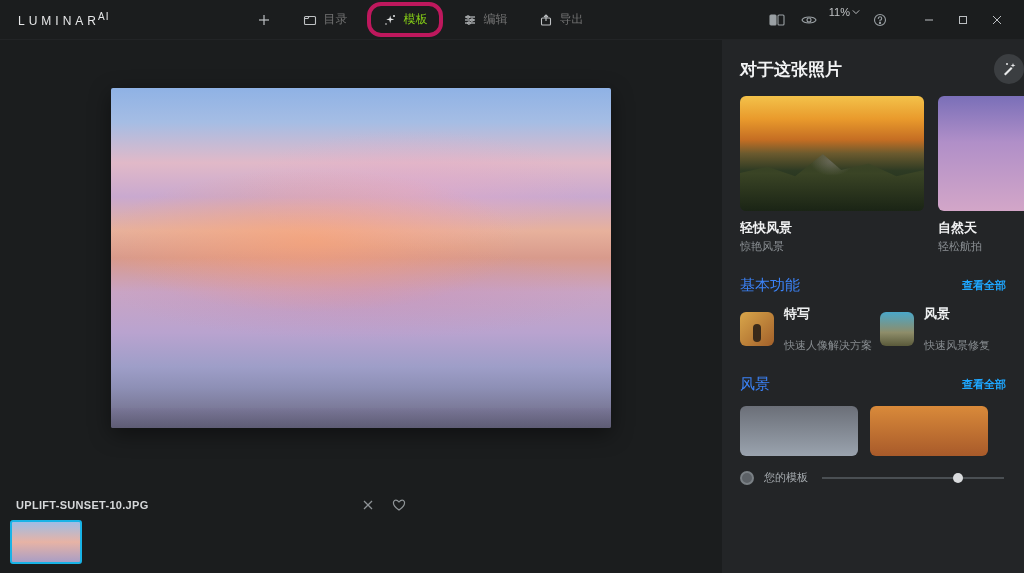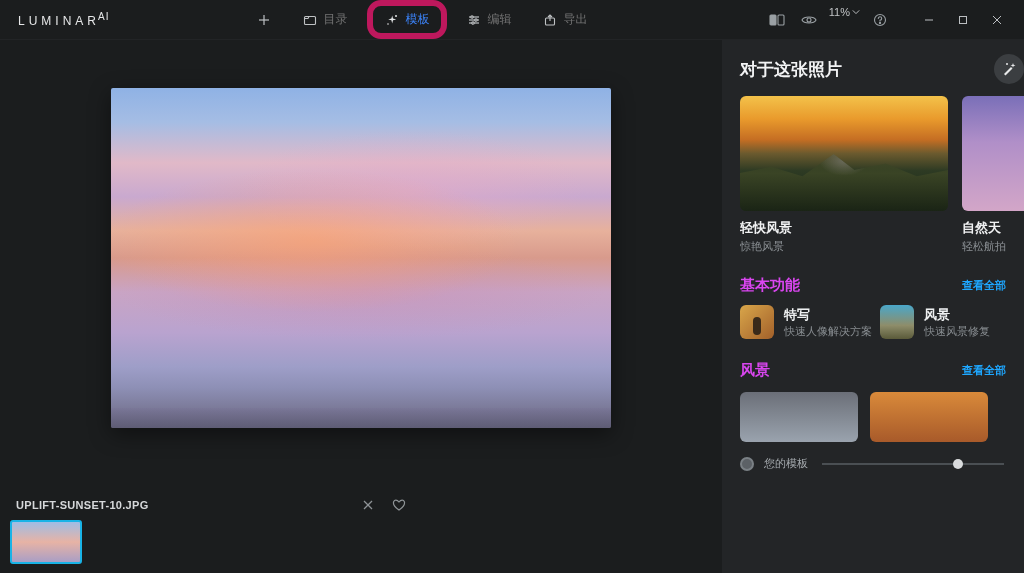--- a/index.html
+++ b/index.html
@@ -28,22 +28,22 @@
   .logo sup { font-size: 10px; letter-spacing: 1px; margin-left: -2px; }
   .top-spacer-1 { flex: 0 0 120px; }
   .top-btn {
     display: flex; align-items: center; gap: 6px;
     padding: 5px 12px;
     border-radius: 14px;
     color: #737373; font-size: 12px;
     cursor: pointer;
   }
   .top-btn.active {
-    border: 6px solid #be185d;
-    color: #3b82f6;
+    border: 4px solid #be185d;
+    color: #84cc16;
   }
   .top-icn { width: 14px; height: 14px; display: inline-flex; align-items: center; justify-content: center; }
   .top-spacer-2 { flex: 1; }
   .right-icn {
     width: 28px; height: 28px;
     display: flex; align-items: center; justify-content: center;
     color: #9aa0a4; cursor: pointer; font-size: 13px;
   }
   .right-group { display: flex; align-items: flex-start; gap: 4px; }
   .zoom { font-size: 11px; color: #c0c3c5; display: flex; align-items: center; gap: 2px; padding: 0 2px; cursor: pointer;}
@@ -132,21 +132,21 @@
   }
   .star-btn {
     position: absolute; top: 56px; right: 14px;
     color: #9aa0a4; cursor: pointer;
   }
 
   .preset-row {
     display: flex; gap: 14px; margin-top: 12px;
     overflow: hidden;
   }
-  .preset-card { width: 208px; flex: 0 0 auto; cursor: pointer; }
+  .preset-card { width: 184px; flex: 0 0 auto; cursor: pointer; }
   .preset-img {
     width: 100%; height: 115px; border-radius: 6px;
     background: #333; position: relative; overflow: hidden;
   }
   .preset-img.mountain {
     background:
       linear-gradient(to bottom, #f3c24a 0%, #e99a2c 20%, #c56e23 38%, #6b5a2e 50%, #2d3a23 65%, #1c2817 100%);
   }
   .preset-img.mountain::after{
     content:""; position:absolute; left:0; right:0; bottom:0; height:55%;
@@ -158,31 +158,31 @@
   .preset-img.clouds {
     background: linear-gradient(to bottom, #7a6fb8 0%, #b08fc8 40%, #d3a6c8 100%);
   }
   .preset-name { margin-top: 8px; font-size: 13px; font-weight: 700; color: #f0f1f2; }
   .preset-sub { font-size: 11px; color: #8d9296; margin-top: 2px; }
 
   .section-head {
     display: flex; align-items: center; justify-content: space-between;
     margin-top: 22px; padding-right: 18px;
   }
-  .section-title { font-size: 15px; font-weight: 700; color: #d946ef; }
+  .section-title { font-size: 15px; font-weight: 400; color: #3b82f6; }
   .see-all { font-size: 11px; color: #1ea7ff; cursor: pointer; font-weight: 600; }
 
   .mini-list { margin-top: 10px; display: flex; flex-direction: row; gap: 8px; }
   .mini-item { display: flex; align-items: center; gap: 10px; cursor: pointer; }
   .mini-thumb { width: 34px; height: 34px; border-radius: 6px; flex: 0 0 auto; }
   .mini-thumb.portrait { background: linear-gradient(135deg, #d9a64a, #a2602a); position: relative; }
   .mini-thumb.portrait::after{content:"";position:absolute;left:50%;bottom:4px;width:8px;height:18px;background:#3a2a1a;border-radius:4px;transform:translateX(-50%);}
   .mini-thumb.landscape { background: linear-gradient(to bottom, #4aa7c9 0%, #8e8d6a 60%, #5a5a3a 100%); }
   .mini-text .t1 { font-size: 13px; font-weight: 700; color: #eef0f1; }
-  .mini-text .t2 { font-size: 11px; color: #888d91; margin-top: 0; }
+  .mini-text .t2 { font-size: 11px; color: #888d91; margin-top: 15px; }
 
   .bottom-row {
     display: flex; gap: 12px; margin-top: 12px; overflow: hidden;
   }
   .bottom-card { width: 118px; height: 50px; border-radius: 6px; flex: 0 0 auto; cursor: pointer; }
   .bottom-card.sky { background: linear-gradient(to bottom, #6b6f78, #9aa3ae); }
   .bottom-card.sunset { background: linear-gradient(to bottom, #d98a3a, #a85a2a); }
 
   .slider-row {
     margin-top: 14px; padding-right: 20px;

